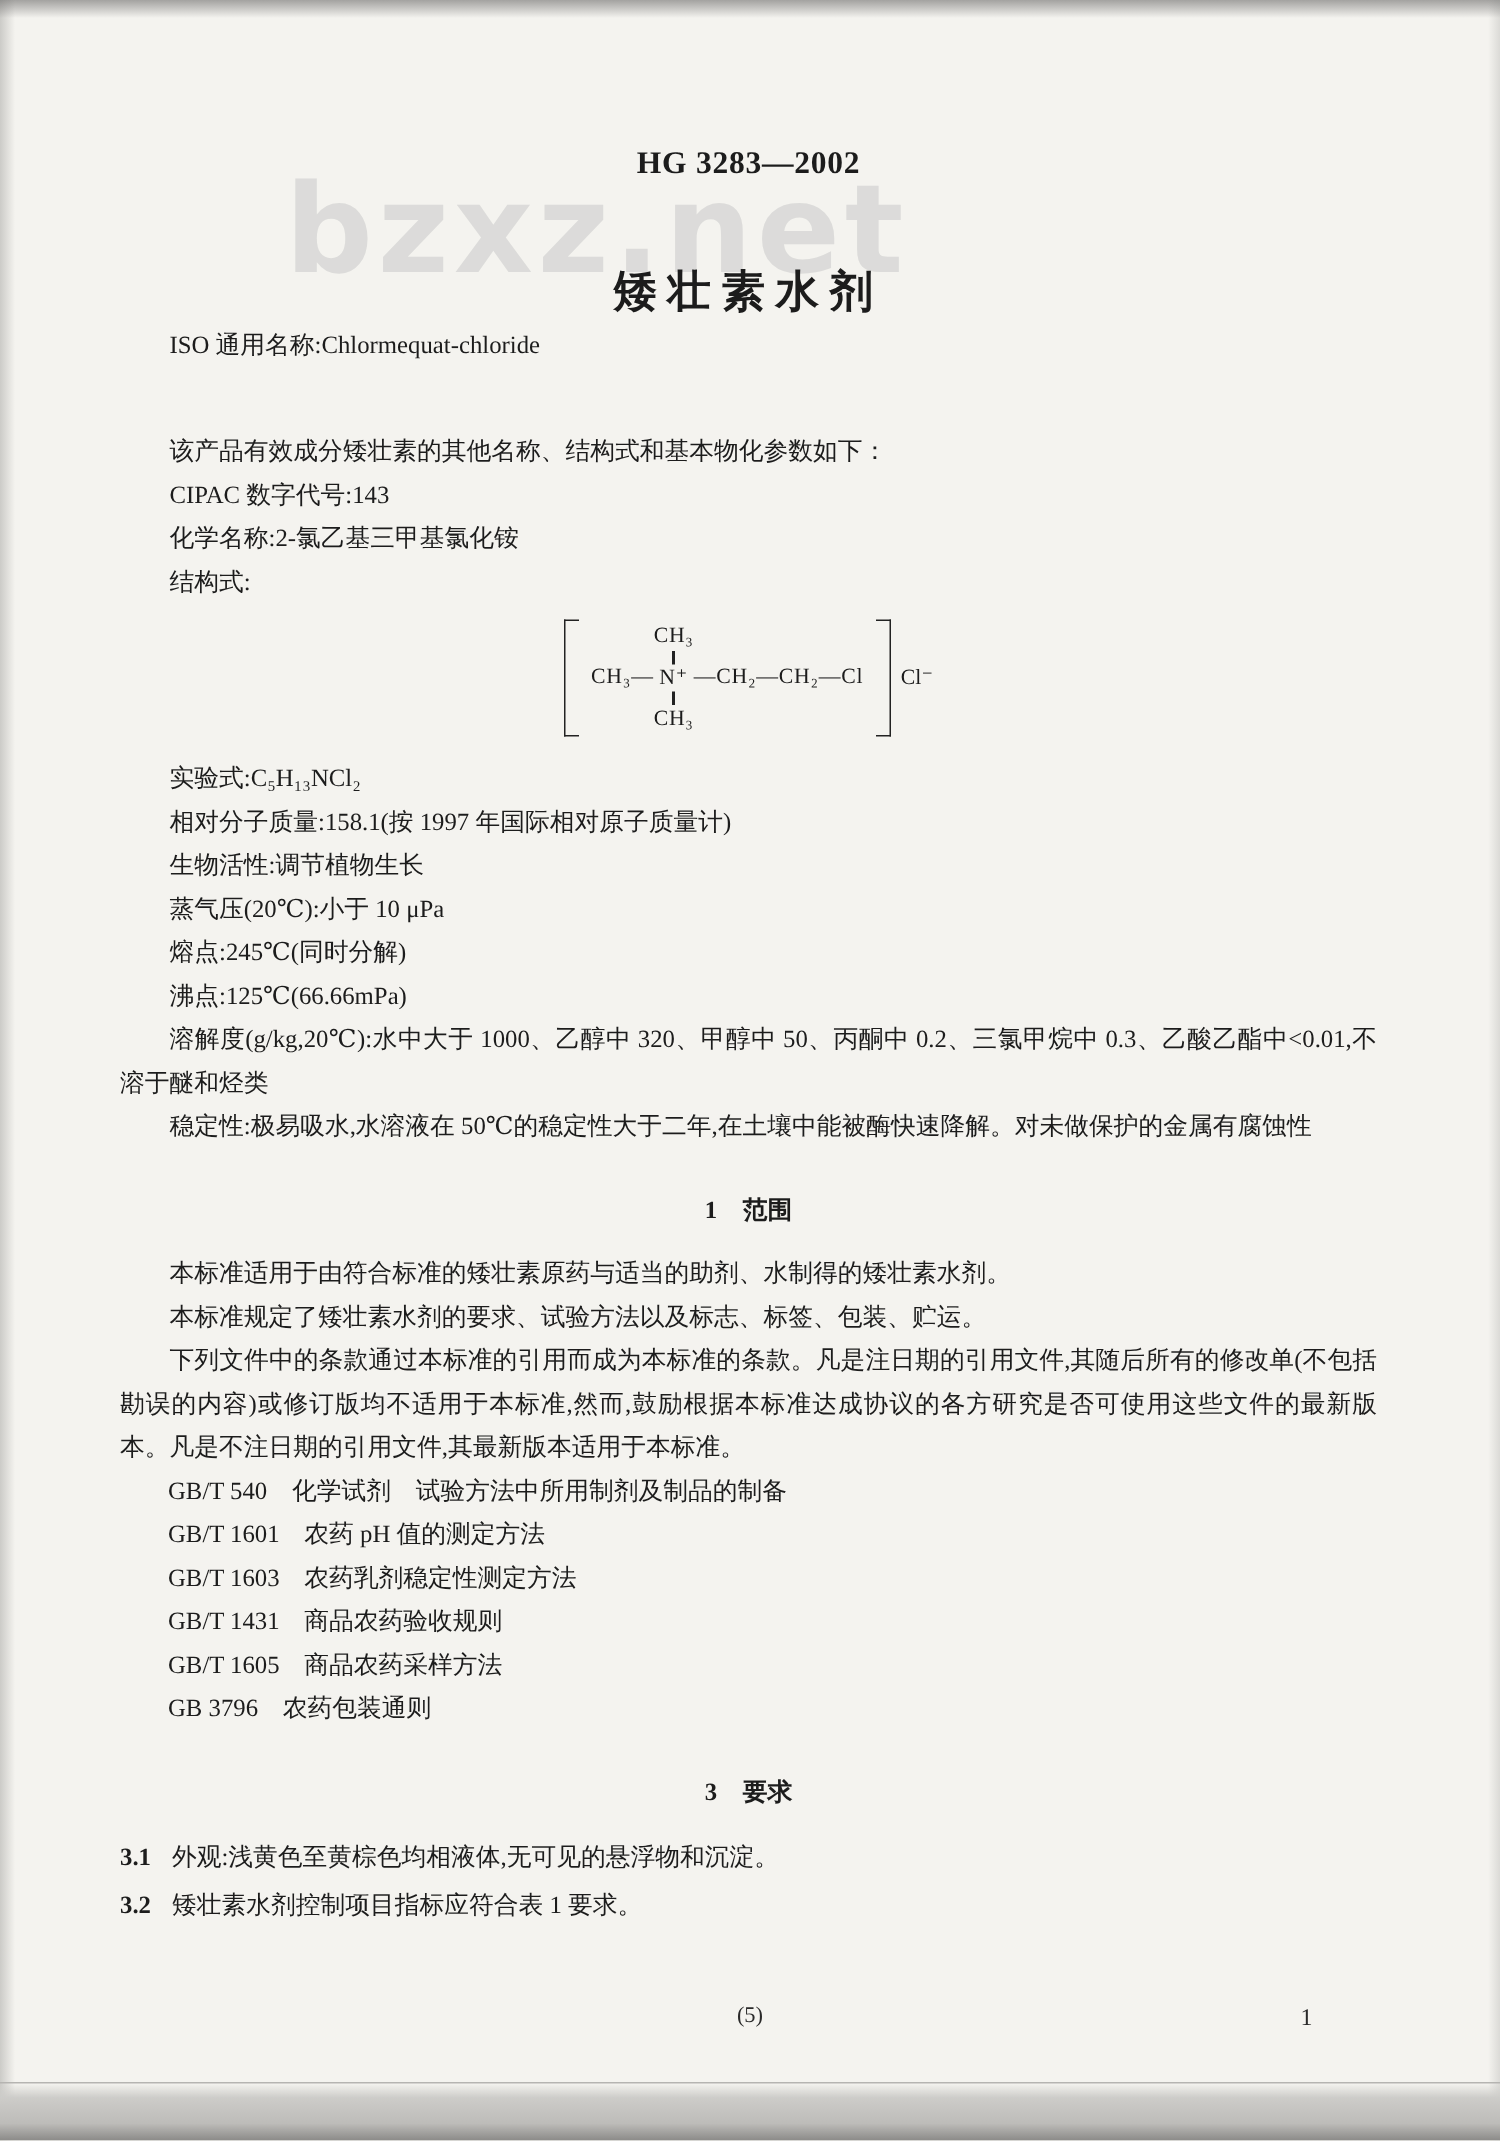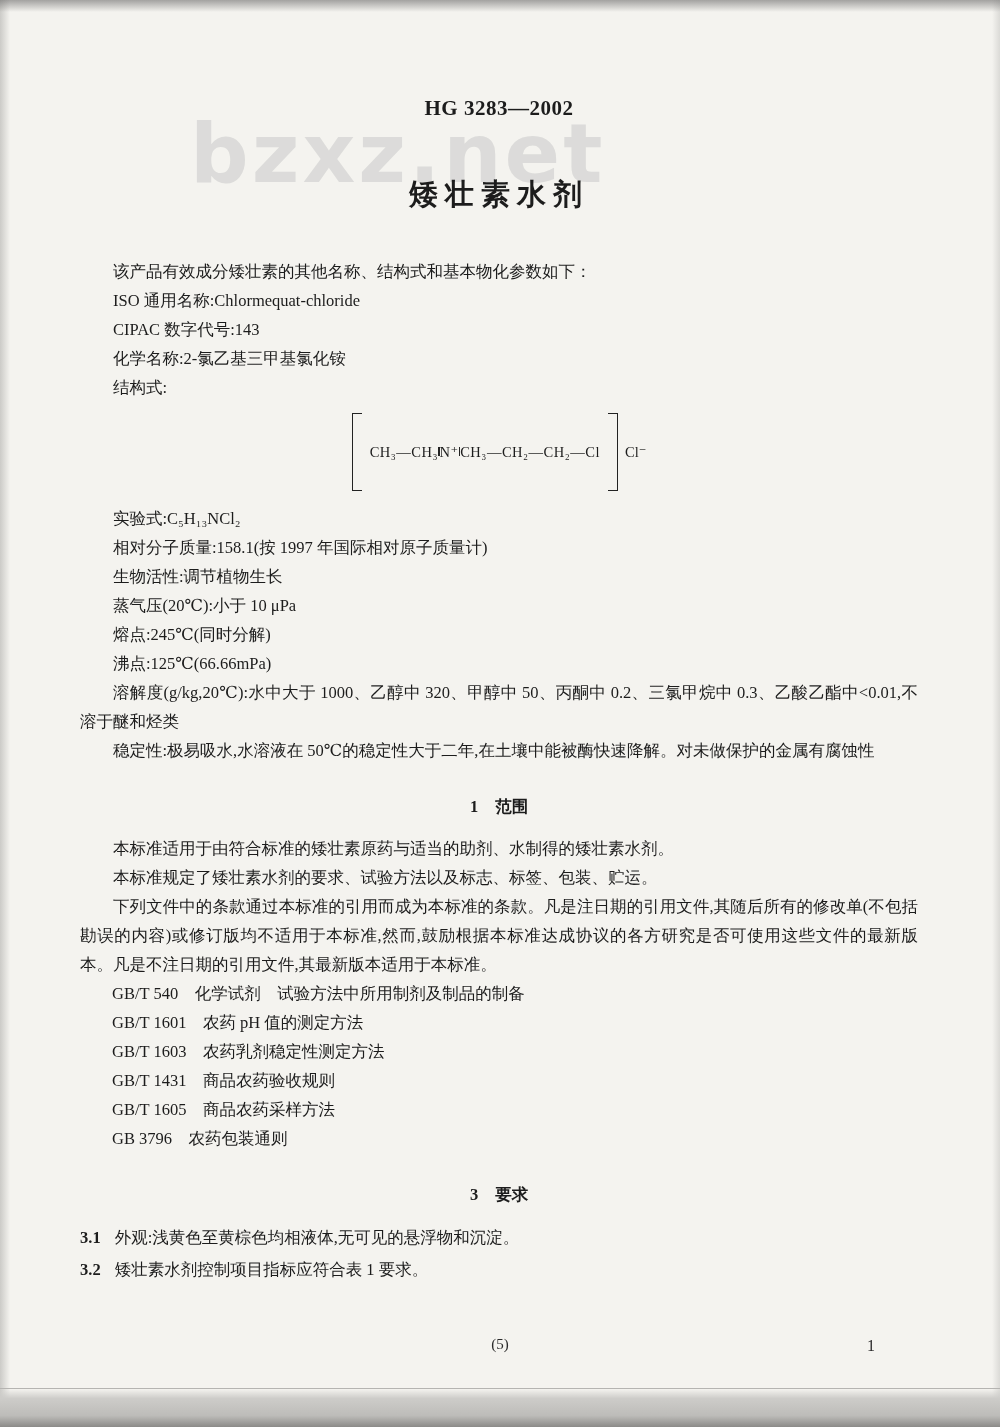--- a/index.html
+++ b/index.html
@@ -90,20 +90,21 @@
   .bracket-left  { border-left: 1.6px solid #222; margin-right: 8px; }
   .bracket-right { border-right: 1.6px solid #222; margin-left: 8px; }
   .formula {
     display: flex;
     align-items: center;
     font-size: 14.5px;
     letter-spacing: 0.5px;
   }
   .ncol {
     display: flex;
+    flex-direction: column;
     align-items: center;
     line-height: 1.15;
   }
   .bond {
     display: block;
     width: 1.5px;
     height: 9px;
     background: #222;
     margin: 1px 0;
   }
@@ -157,22 +158,22 @@
   <div class="edge-right"></div>
 
   <div class="watermark">bzxz.net</div>
 
   <div class="content">
 
     <div class="doc-number">HG 3283—2002</div>
 
     <h1 class="title">矮壮素水剂</h1>
 
+    <p class="para indent">ISO 通用名称:Chlormequat-chloride</p>
     <p class="para indent lead">该产品有效成分矮壮素的其他名称、结构式和基本物化参数如下：</p>
-    <p class="para indent">ISO 通用名称:Chlormequat-chloride</p>
     <p class="para indent">CIPAC 数字代号:143</p>
     <p class="para indent">化学名称:2-氯乙基三甲基氯化铵</p>
     <p class="para indent">结构式:</p>
 
     <div class="structure">
       <div class="bracket bracket-left"></div>
       <div class="formula">
         <span>CH₃—</span>
         <div class="ncol">
           <span>CH₃</span>

